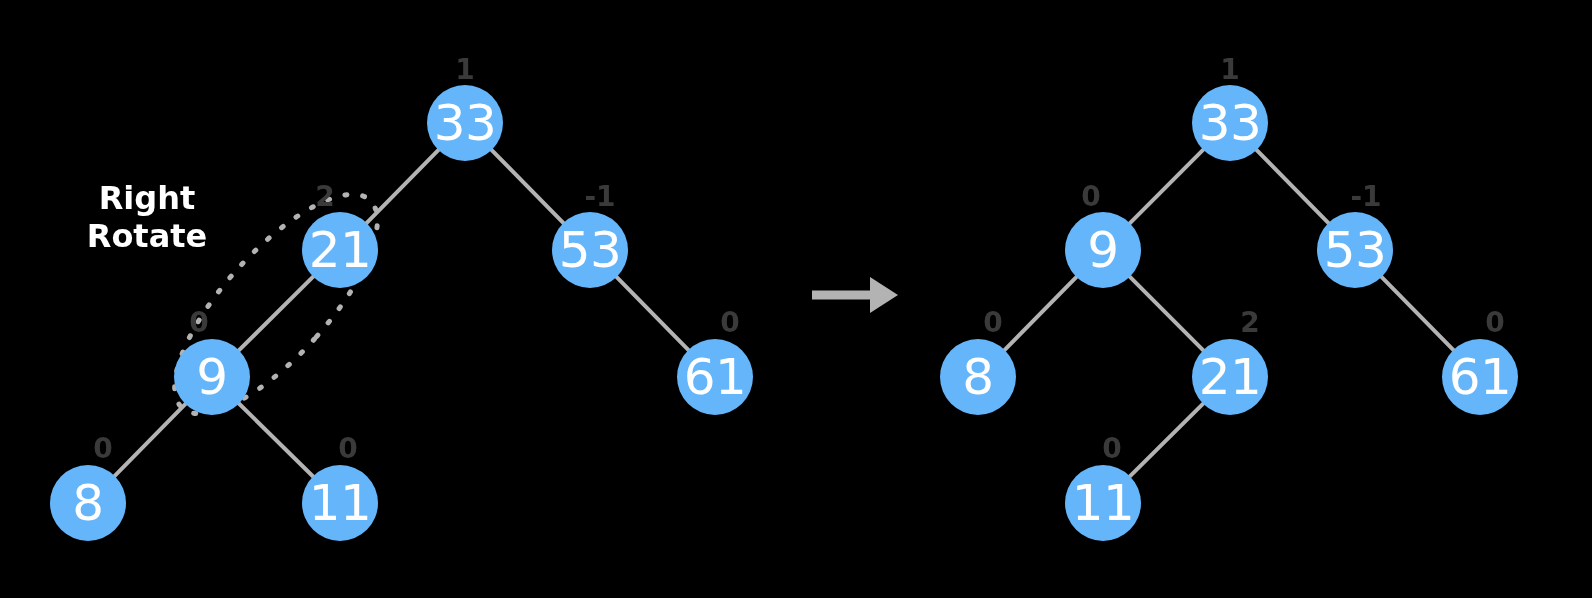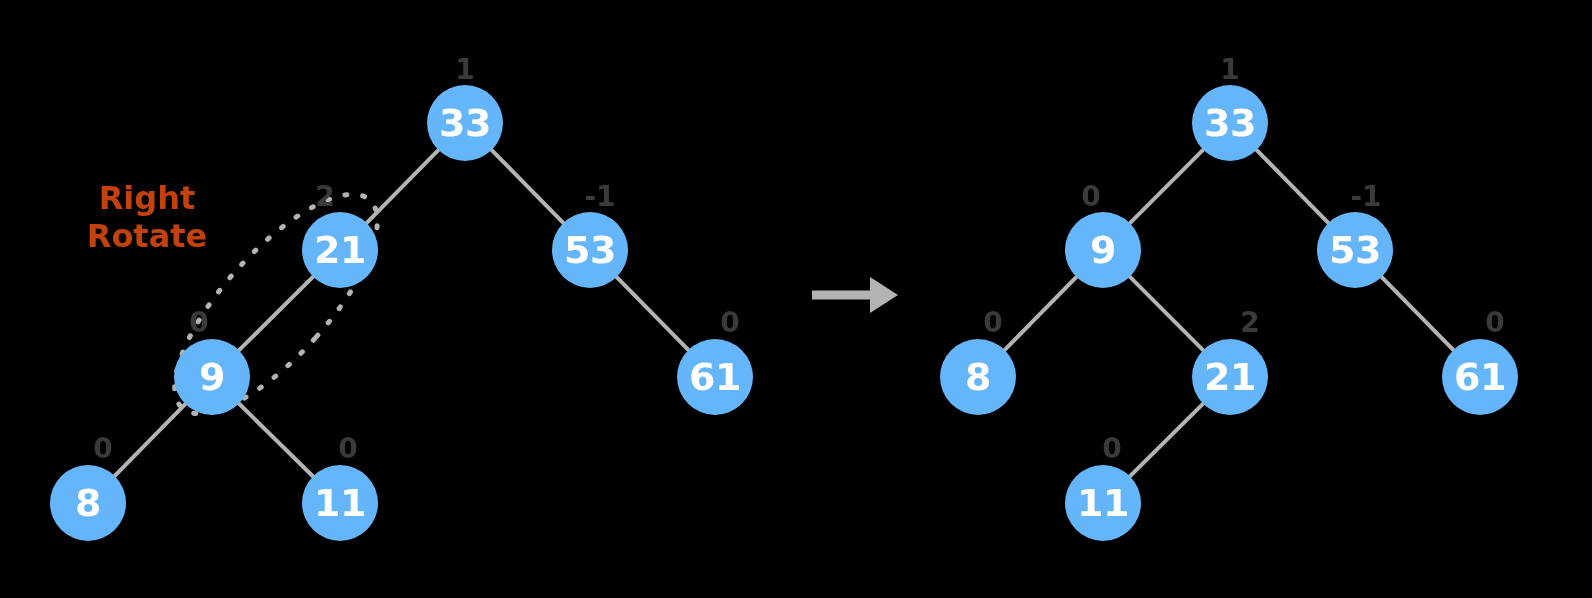--- a/index.html
+++ b/index.html
@@ -28,41 +28,41 @@
     width: 76px;
     height: 76px;
     margin-left: -38px;
     margin-top: -38px;
     border-radius: 50%;
     background: #64b5f9;
     color: #ffffff;
     display: flex;
     align-items: center;
     justify-content: center;
-    font-size: 38px;
-    font-weight: bold;
+    font-size: 50px;
+    font-weight: normal;
     letter-spacing: -0.5px;
     line-height: 1;
     box-sizing: border-box;
   }
   .bf {
     position: absolute;
     color: #3a3a3a;
     font-size: 28px;
     font-weight: bold;
     line-height: 1;
     transform: translate(-50%, -50%);
     white-space: nowrap;
   }
   #rotate-label {
     position: absolute;
     left: 82px;
     top: 180px;
     width: 130px;
-    color: #c2410c;
+    color: #ffffff;
     font-size: 32px;
     font-weight: bold;
     line-height: 1.18;
     text-align: center;
     white-space: pre-line;
   }
 </style>
 </head>
 <body>
 

